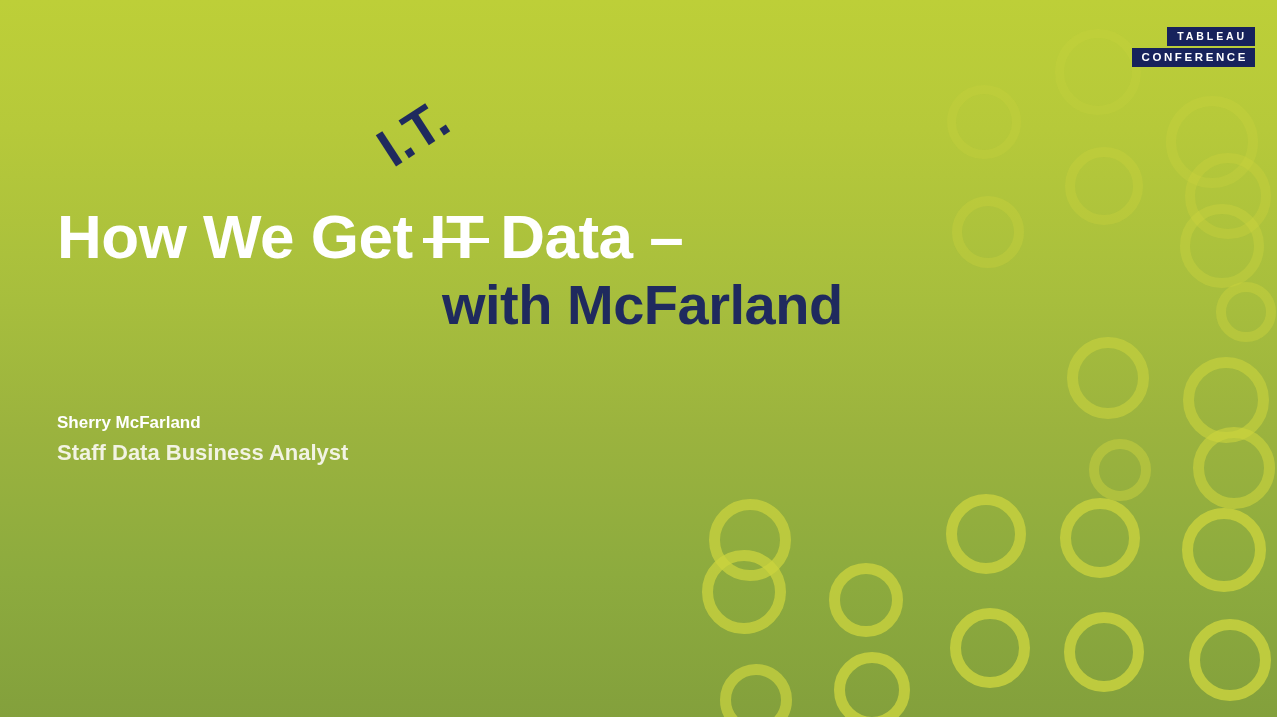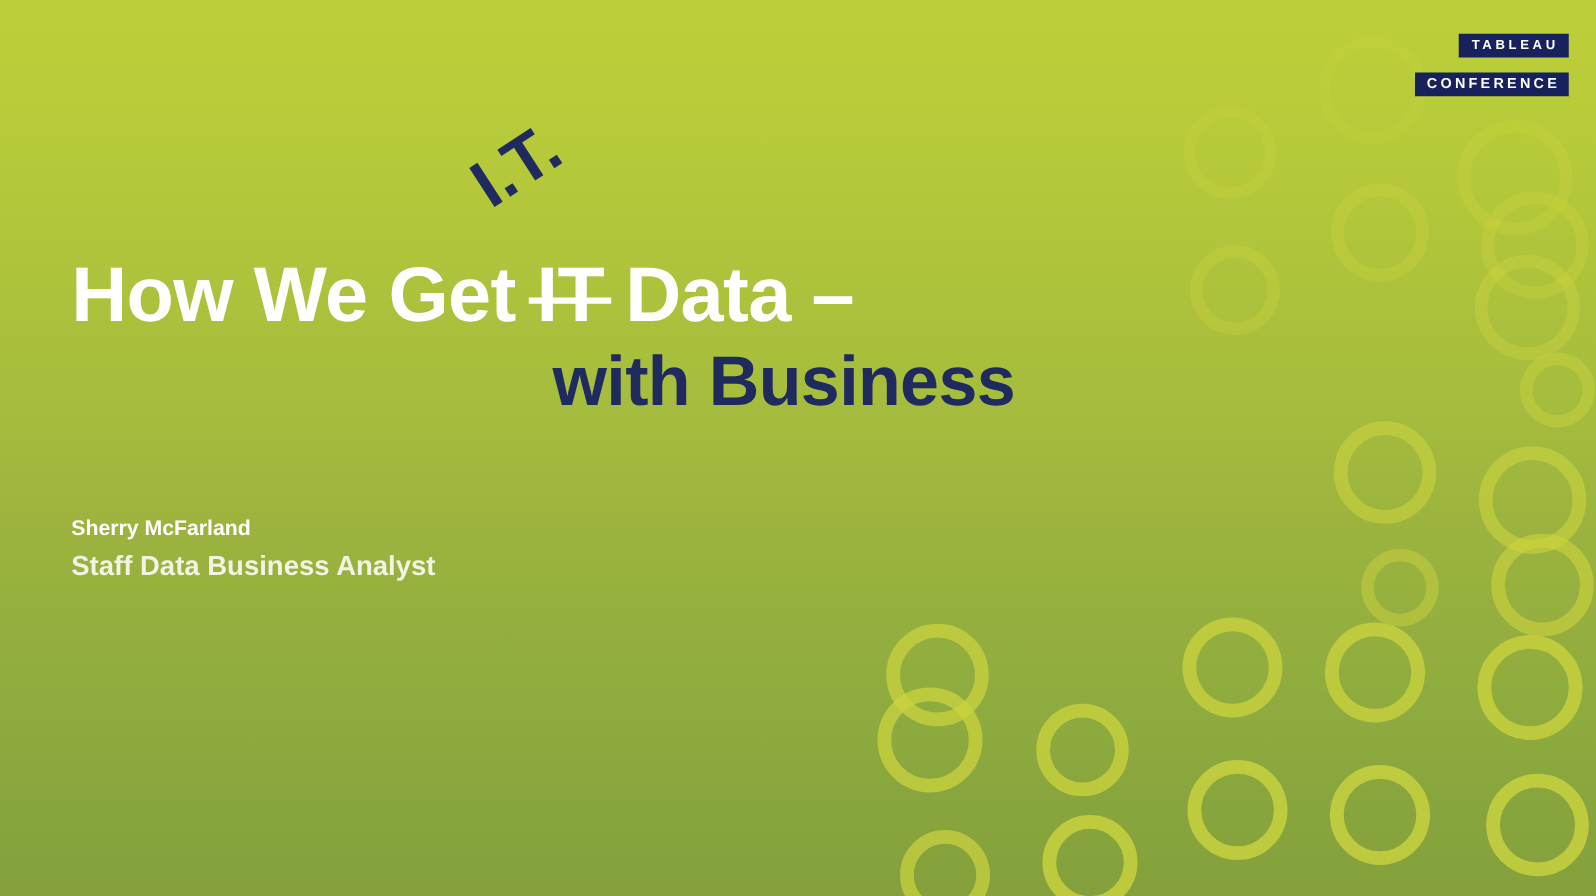--- a/index.html
+++ b/index.html
@@ -39,21 +39,21 @@
   }
 
   
   .tc-logo {
     position: absolute;
     top: 27px;
     right: 22px;
     display: flex;
     flex-direction: column;
     align-items: flex-end;
-    gap: 12px;
+    gap: 2px;
     z-index: 6;
   }
   .tc-bar {
     background: #17225c;
     color: #ffffff;
     font-weight: bold;
     font-size: 11px;
     letter-spacing: 2.6px;
     line-height: 1;
     padding: 4px 7px 4px 9px;
@@ -182,21 +182,21 @@
   <div class="tc-logo">
     <div class="tc-bar tc-top">TABLEAU</div>
     <div class="tc-bar tc-bottom">CONFERENCE</div>
   </div>
 
   <div class="title-block">
     <div class="title-line1">
       <span>How We Get </span><span class="strike-word"><span>IT</span><span class="strike-rule"></span></span><span> Data –</span>
       <span class="it-overlay">I.T.</span>
     </div>
-    <div class="title-line2">with Business</div>
+    <div class="title-line2">with McFarland</div>
   </div>
 
   <div class="speaker-block">
     <div class="speaker-name">Sherry McFarland</div>
     <div class="speaker-role">Staff Data Business Analyst</div>
   </div>
 
 </div>
 
 </body></html>

